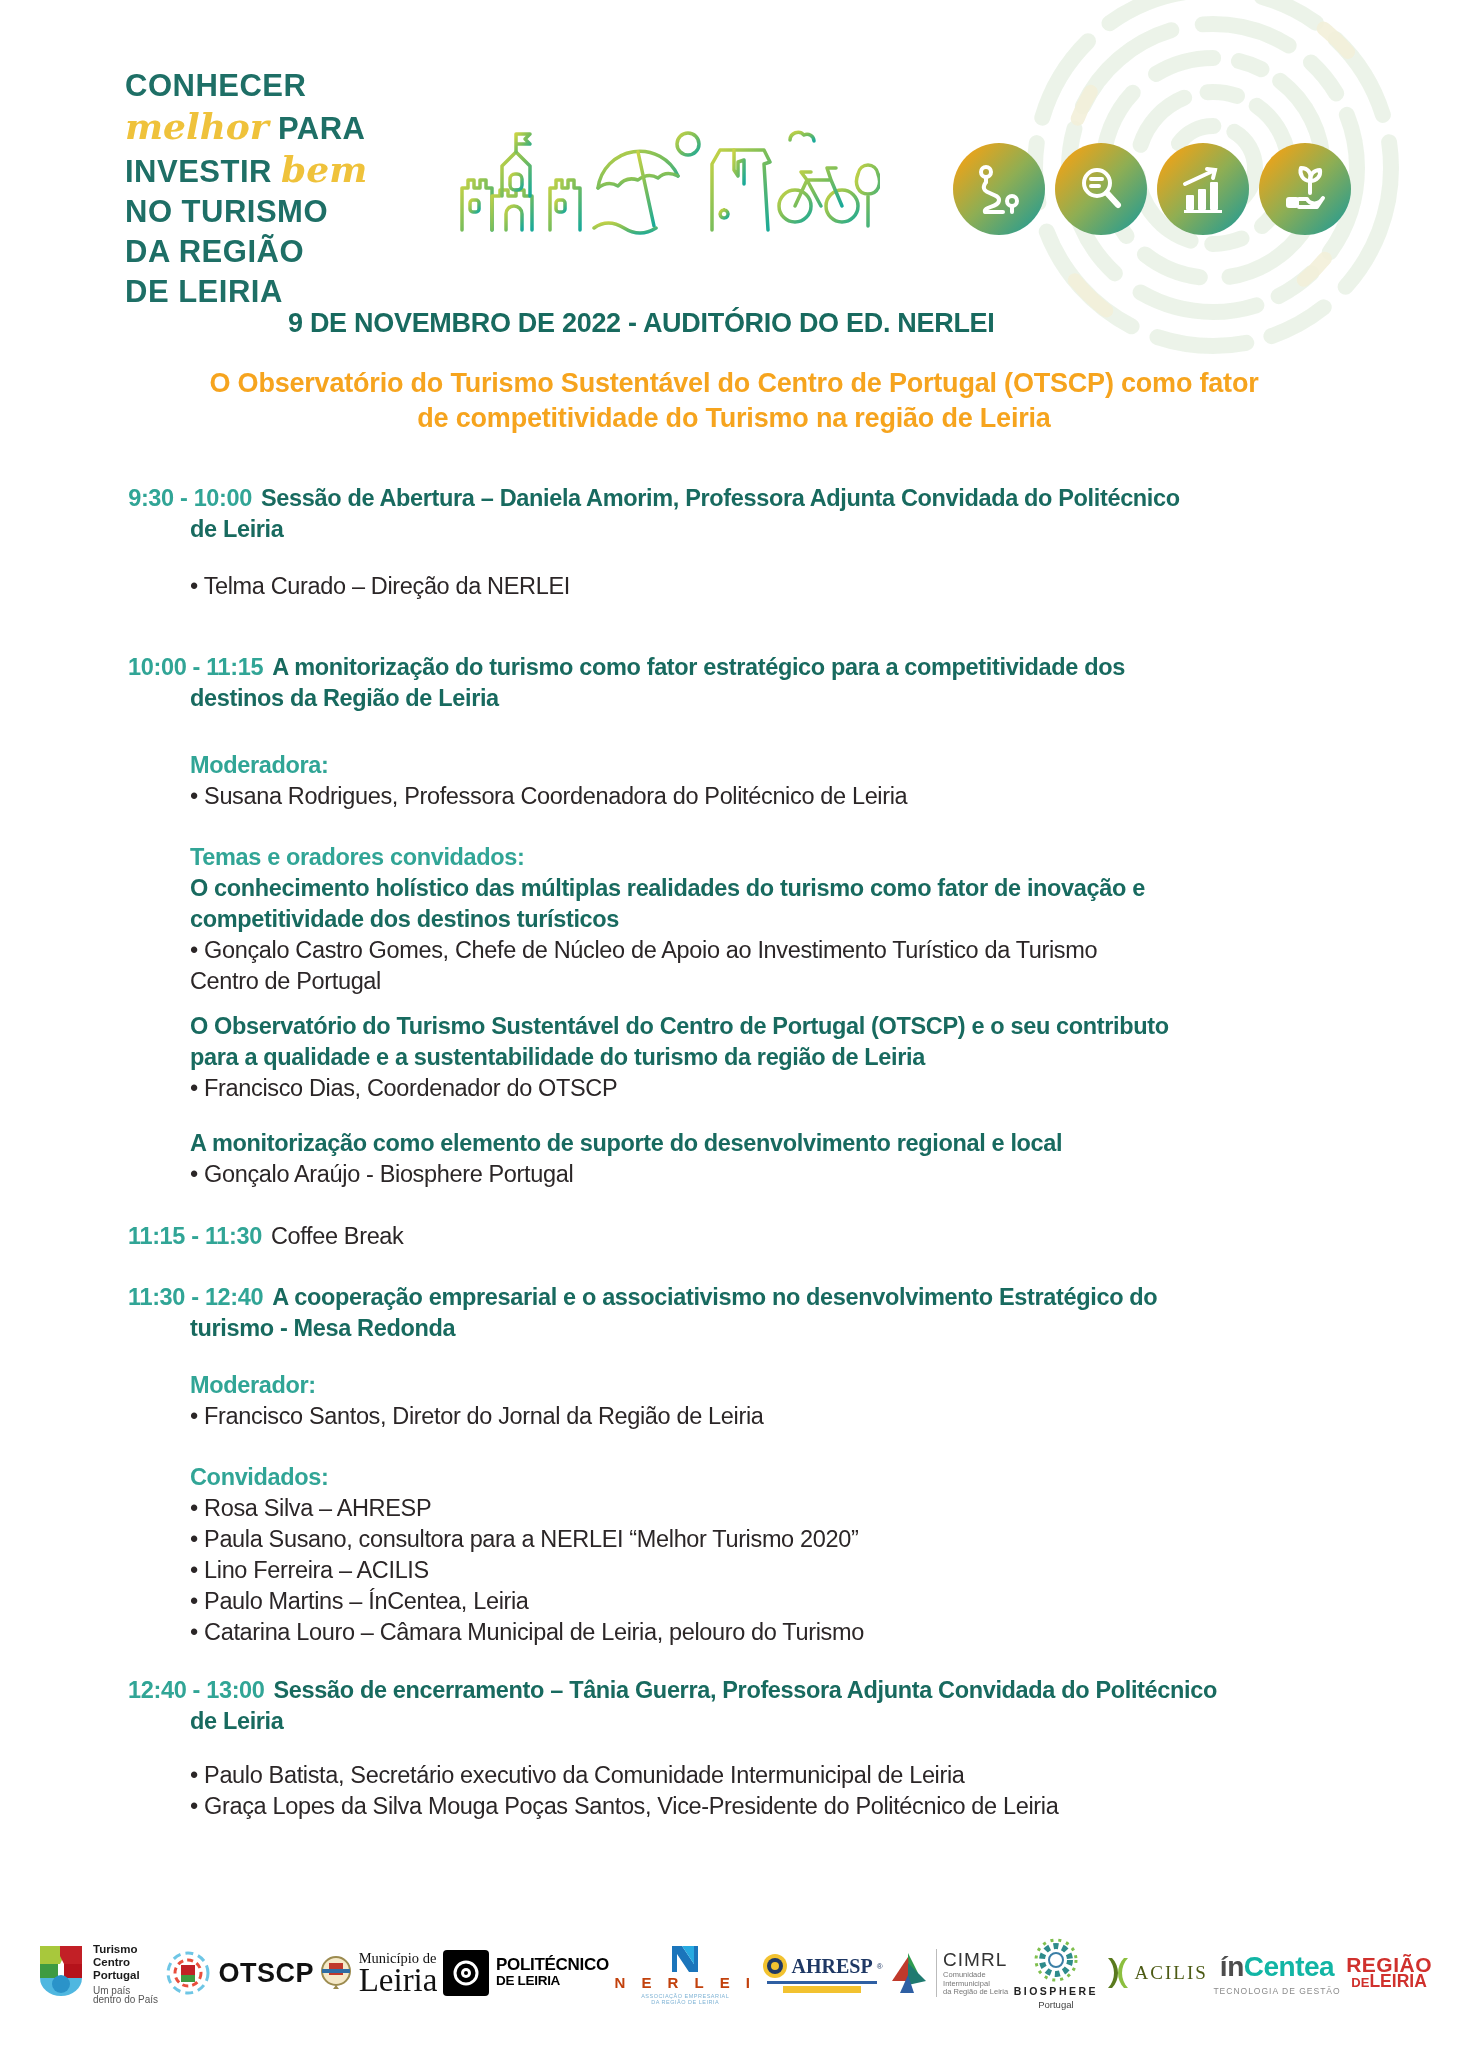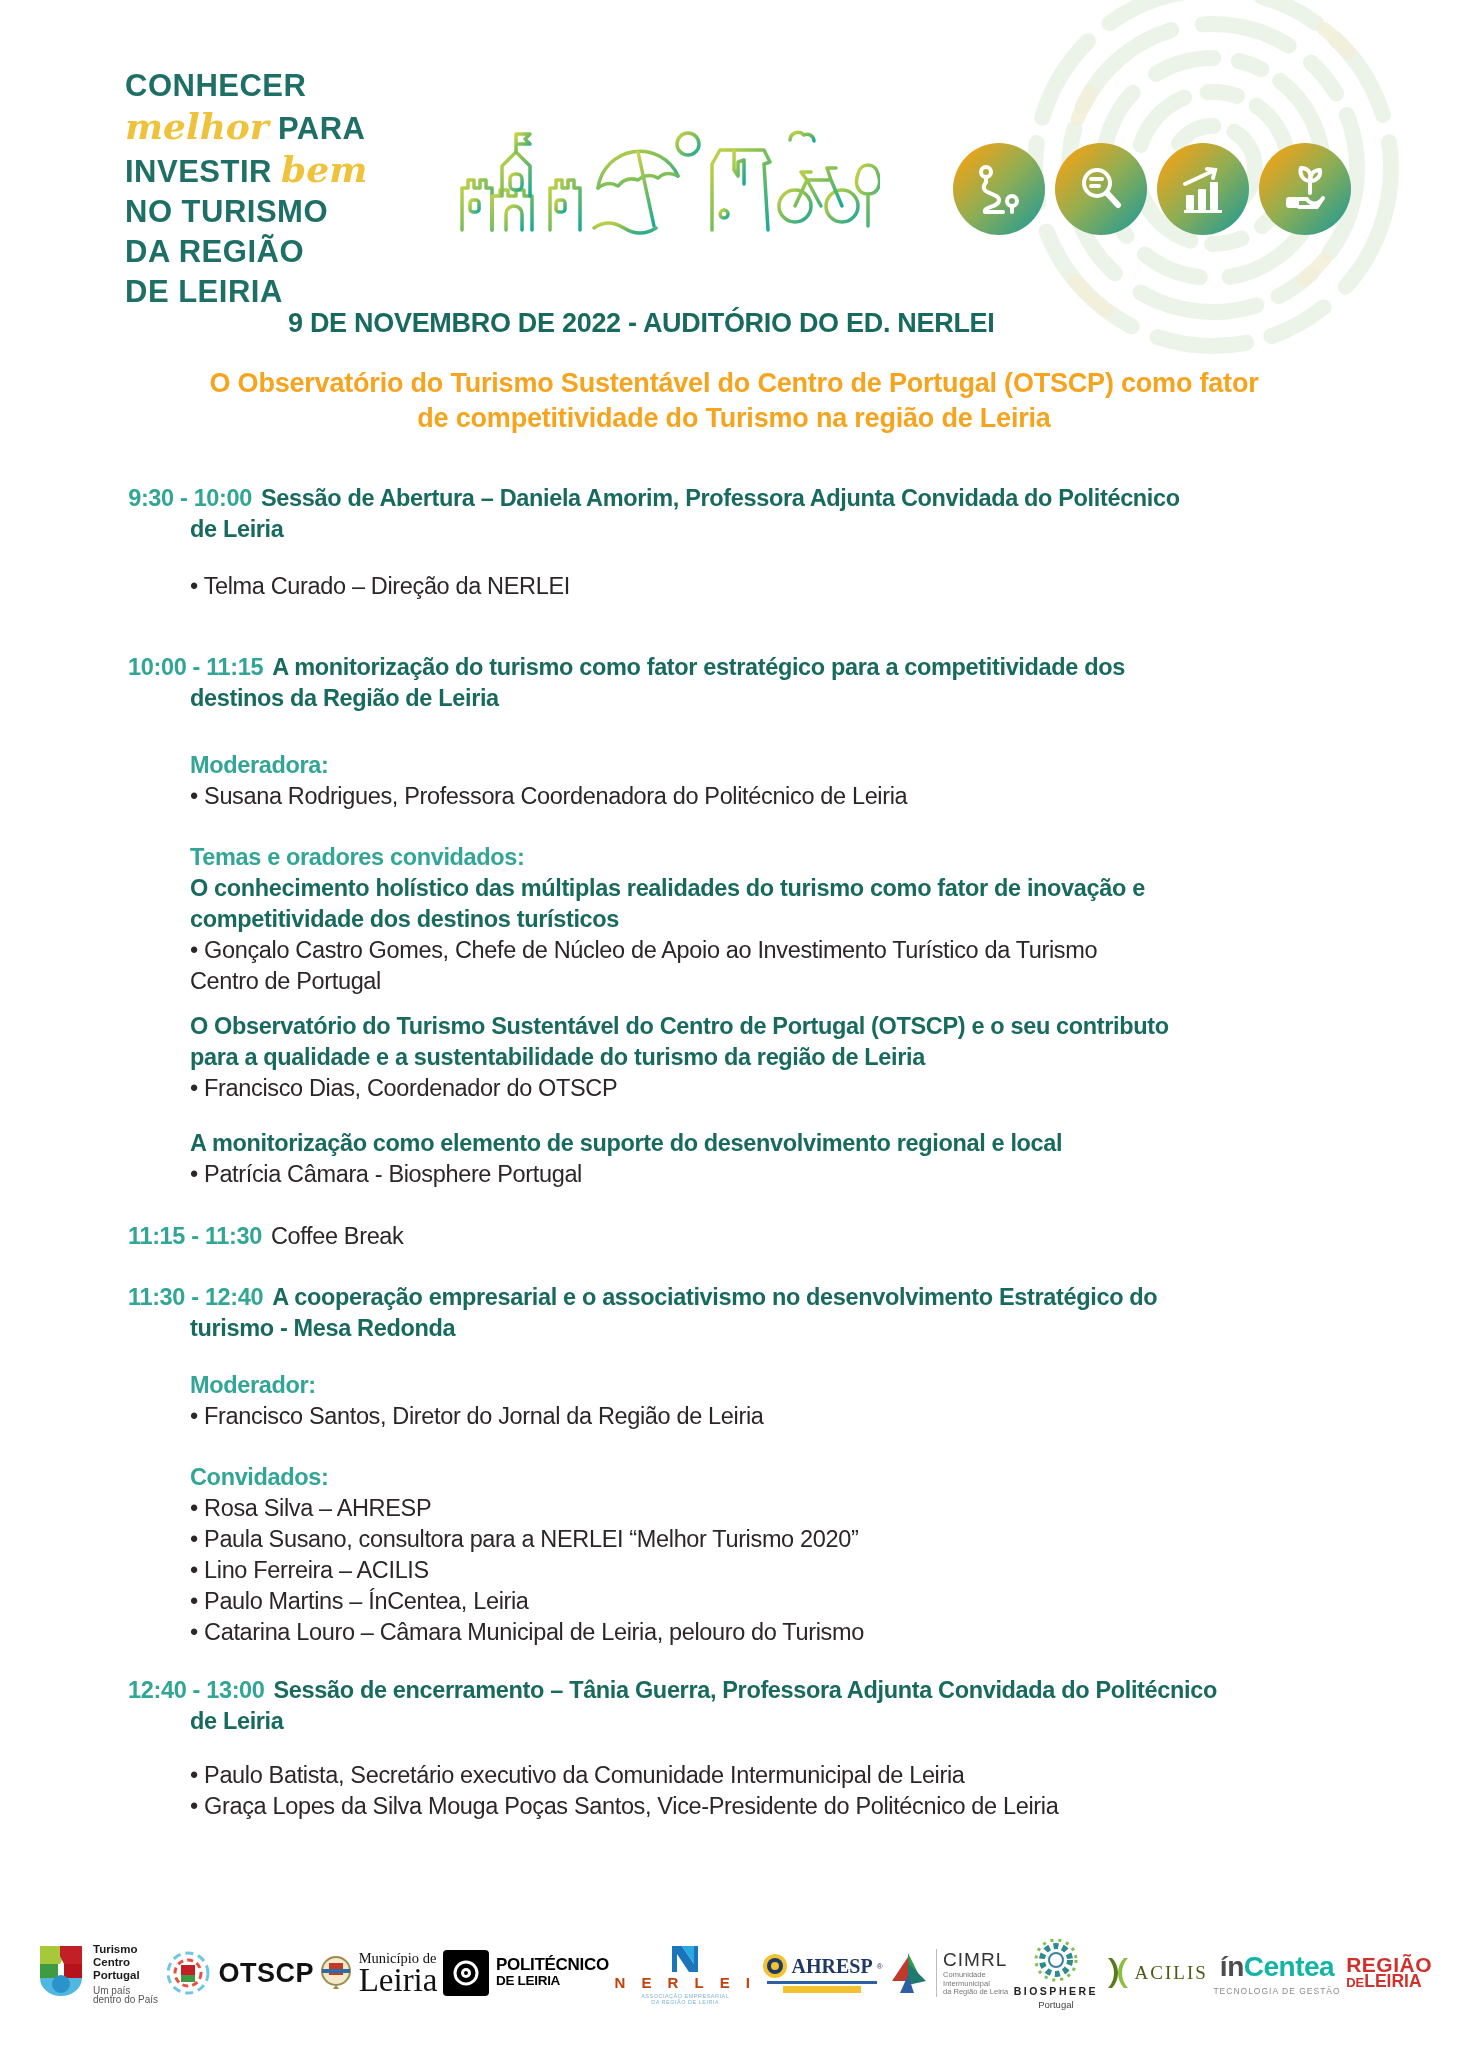--- a/index.html
+++ b/index.html
@@ -70,21 +70,21 @@
   .cimrl-sub{font-size:7.5px;color:#777;line-height:8.5px;}
   .bios{display:flex;flex-direction:column;align-items:center;gap:2px;}
   .bios-l1{font-size:10.5px;font-weight:bold;letter-spacing:2.5px;color:#222;}
   .bios-l2{font-size:9.5px;color:#444;}
   .acilis{display:flex;align-items:center;gap:5px;}
   .acilis-name{font-family:"Liberation Serif",serif;font-size:19px;color:#4C5A14;letter-spacing:2px;}
   .inc{display:flex;flex-direction:column;align-items:center;}
   .inc-name{font-size:28px;font-weight:bold;color:#12B5A5;letter-spacing:-.5px;}
   .inc-name .pre-gray{color:#4D4D4D;}
   .inc-sub{font-size:8.5px;color:#8a8a8a;letter-spacing:1px;margin-top:3px;}
-  .rdl{color:#D0312D;font-weight:bold;text-align:left;line-height:17px;}
+  .rdl{color:#D0312D;font-weight:bold;text-align:center;line-height:17px;}
   .rdl-l1{font-size:21px;letter-spacing:.5px;}
   .rdl-l2{font-size:13px;}
   .rdl-l3{font-size:17.5px;}
 </style>
 </head>
 <body>
 
 <svg id="watermark" viewBox="0 0 440 400">
   <g fill="none" stroke="#E9F2E6" stroke-width="16" stroke-linecap="round" opacity=".85">
     <circle cx="213" cy="188" r="42" stroke-dasharray="40 22 70 26"></circle>
@@ -213,21 +213,21 @@
   <p class="solo" style="top:781px">• Susana Rodrigues, Professora Coordenadora do Politécnico de Leiria</p>
   <p class="solo subhead" style="top:842px">Temas e oradores convidados:</p>
   <p class="solo theme pre" style="top:873px">O conhecimento holístico das múltiplas realidades do turismo como fator de inovação e
 competitividade dos destinos turísticos</p>
   <p class="solo pre" style="top:935px">• Gonçalo Castro Gomes, Chefe de Núcleo de Apoio ao Investimento Turístico da Turismo
 Centro de Portugal</p>
   <p class="solo theme pre" style="top:1011px">O Observatório do Turismo Sustentável do Centro de Portugal (OTSCP) e o seu contributo
 para a qualidade e a sustentabilidade do turismo da região de Leiria</p>
   <p class="solo pre" style="top:1073px">• Francisco Dias, Coordenador do OTSCP</p>
   <p class="solo theme pre" style="top:1128px">A monitorização como elemento de suporte do desenvolvimento regional e local</p>
-  <p class="solo pre" style="top:1159px">• Patrícia Câmara - Biosphere Portugal</p>
+  <p class="solo pre" style="top:1159px">• Gonçalo Araújo - Biosphere Portugal</p>
 
   <p class="sess" style="top:1221px"><span class="time">11:15 - 11:30</span><span class="plain">Coffee Break</span></p>
 
   <p class="sess" style="top:1282px"><span class="time">11:30 - 12:40</span><span class="stitle">A cooperação empresarial e o associativismo no desenvolvimento Estratégico do
 turismo - Mesa Redonda</span></p>
   <p class="solo subhead" style="top:1370px">Moderador:</p>
   <p class="solo" style="top:1401px">• Francisco Santos, Diretor do Jornal da Região de Leiria</p>
   <p class="solo subhead" style="top:1462px">Convidados:</p>
   <div class="grp" style="top:1493px">
     <p>• Rosa Silva – AHRESP</p>

